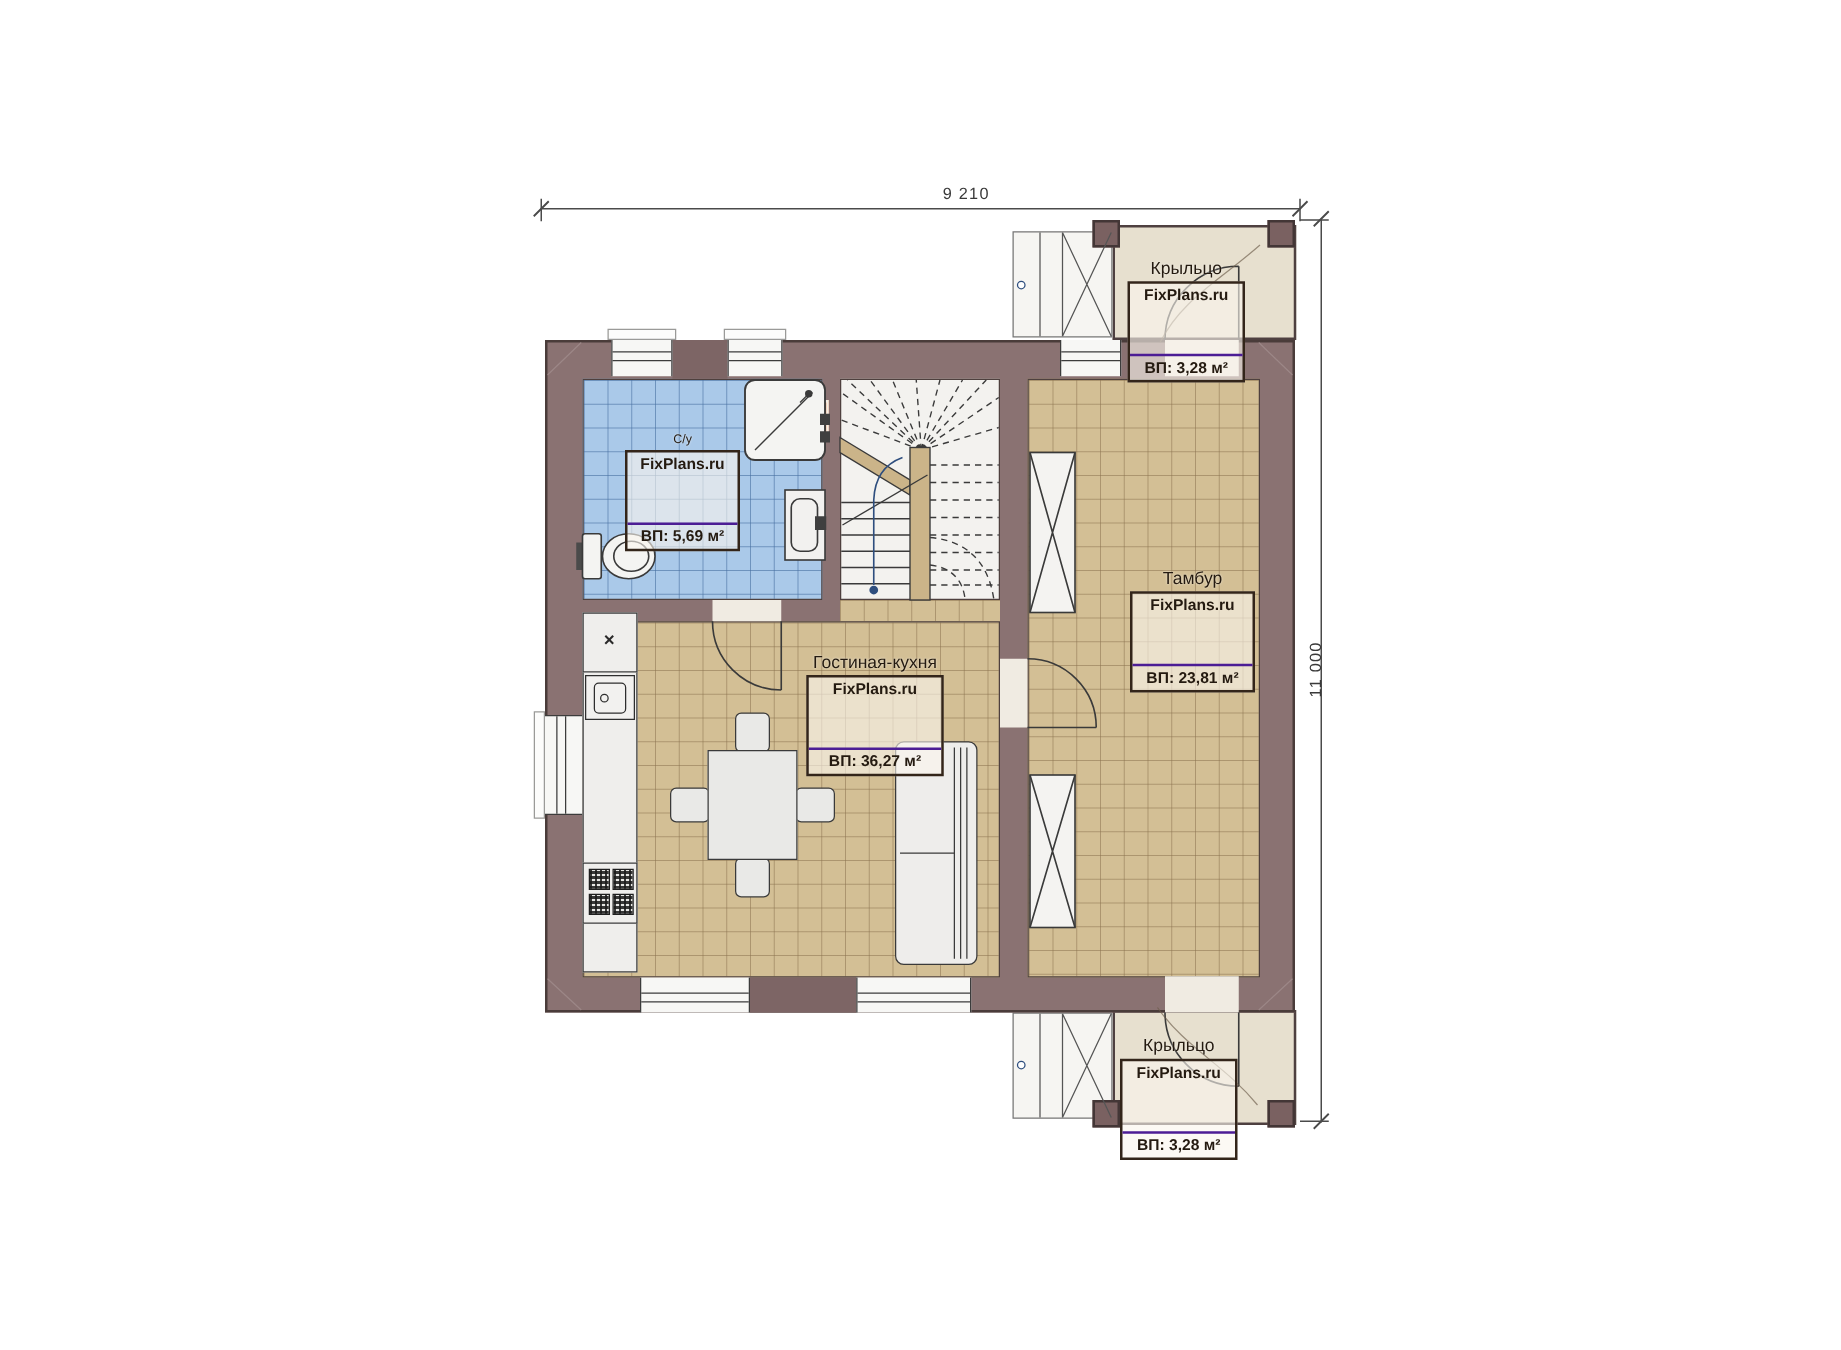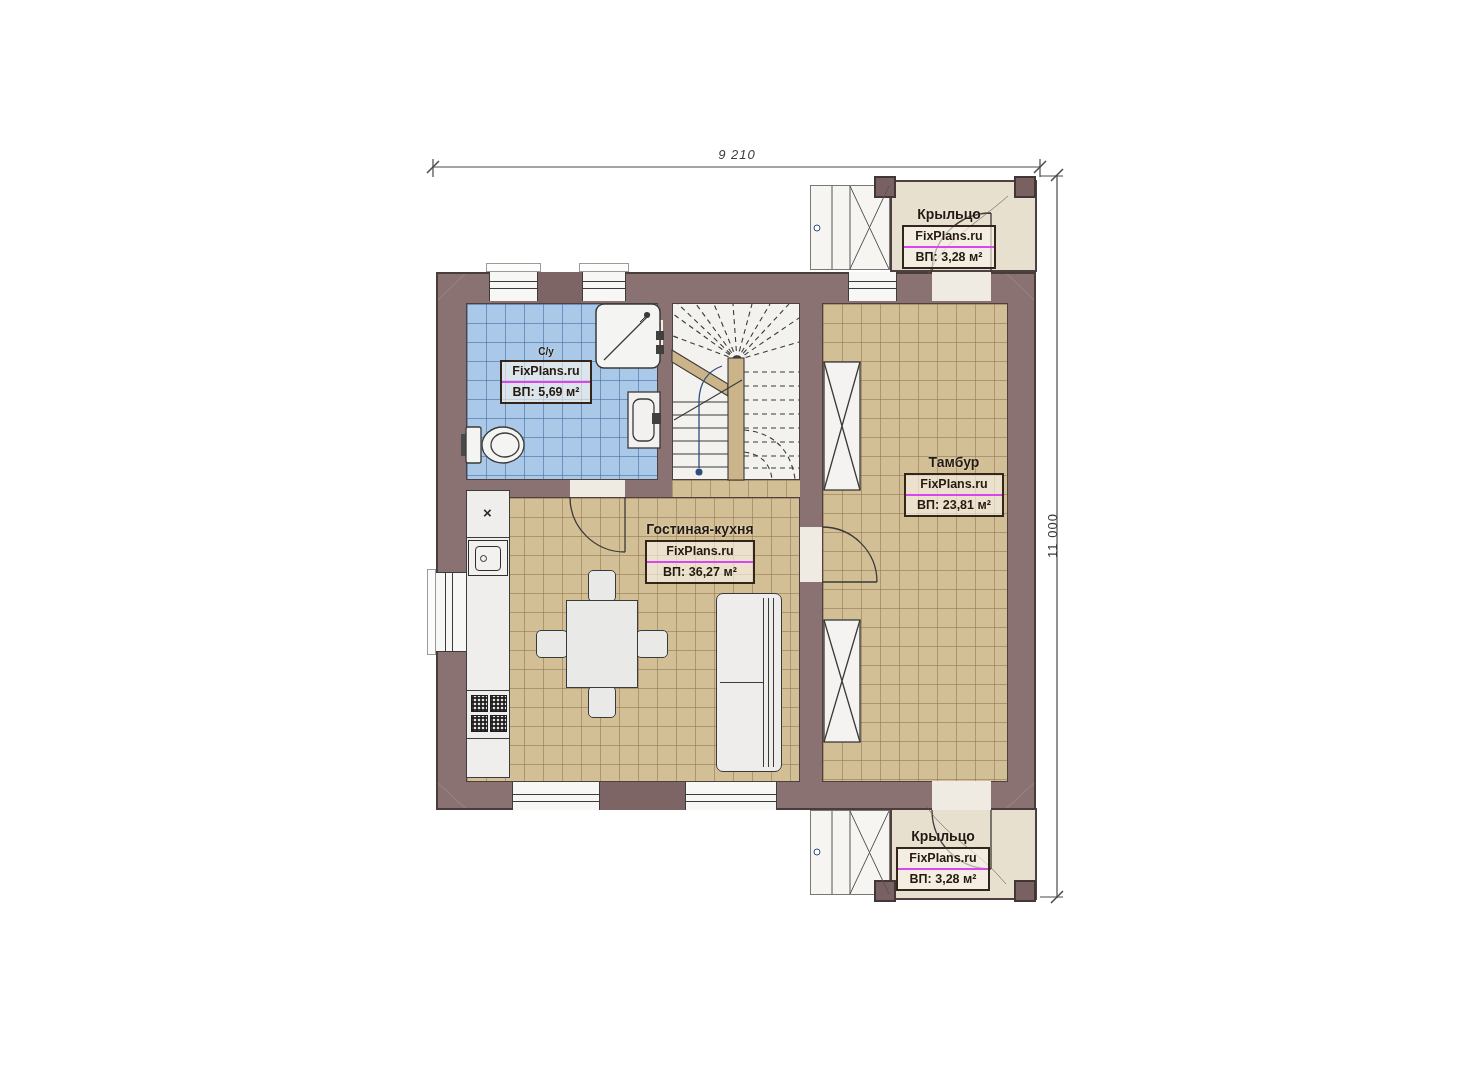--- a/index.html
+++ b/index.html
@@ -35,25 +35,25 @@
   .sofa-line-h{position:absolute;height:1px;background:#3a3a3a;left:3px;}
   .burner{position:absolute;width:17px;height:17px;border:1px solid #1e1e1e;box-sizing:border-box;
     background-image:repeating-linear-gradient(0deg,rgba(25,25,25,.85) 0 2px,transparent 2px 4px),
                      repeating-linear-gradient(90deg,rgba(25,25,25,.85) 0 2px,#e6e6e4 2px 4px);}
   .rad{position:absolute;width:13px;height:13px;background:#e8854f;border:2px solid #f3ede4;box-sizing:border-box;}
   .xmark{position:absolute;color:#2a2a2a;font-size:15px;font-weight:bold;}
   .sink-outer{position:absolute;background:#f2f1ef;border:1.5px solid #2e2e2e;box-sizing:border-box;}
   .sink-inner{position:absolute;border:1.5px solid #2e2e2e;border-radius:4px;box-sizing:border-box;}
   .sink-dot{position:absolute;width:7px;height:7px;border:1.5px solid #2e2e2e;border-radius:50%;box-sizing:border-box;}
   .room-label{position:absolute;text-align:center;color:#241a10;z-index:30;}
-  .room-name{font-weight:bold;font-size:14px;margin-bottom:3px;text-shadow:0 0 2px rgba(255,255,255,.7);}
+  .room-name{font-weight:normal;font-size:14px;margin-bottom:3px;text-shadow:0 0 2px rgba(255,255,255,.7);}
   .room-name.small{font-size:10px;}
   .label-box{margin:0 auto;border:2px solid #33251a;background:rgba(250,246,238,.62);}
   .label-row{font-size:12.5px;font-weight:700;line-height:19px;padding:0 4px;white-space:nowrap;}
-  .label-row + .label-row{border-top:2px solid #d946ef;}
+  .label-row + .label-row{border-top:2px solid #4c1d95;margin-top:37px;}
   .dim-label{position:absolute;font-size:13px;color:#3a3a3a;letter-spacing:1px;text-align:center;z-index:30;}
   svg.linework{position:absolute;left:0;top:0;z-index:20;pointer-events:none;}
 </style>
 </head>
 <body>
 
 <div class="plan">
 
   <div class="slab" style="left:890px;top:180px;width:147px;height:92px;"></div>
   <div class="ramp" style="left:810px;top:185px;width:80px;height:85px;"></div>
@@ -242,16 +242,16 @@
   </div>
 
   <div class="room-label" style="left:888px;top:828px;width:110px;">
     <div class="room-name">Крыльцо</div>
     <div class="label-box" style="width:90px;">
       <div class="label-row">FixPlans.ru</div>
       <div class="label-row">ВП: 3,28 м²</div>
     </div>
   </div>
 
-  <div class="dim-label" style="left:706px;top:147px;width:62px;font-style:italic;">9 210</div>
+  <div class="dim-label" style="left:742px;top:147px;width:62px;">9 210</div>
   <div class="dim-label" style="left:1020px;top:528px;width:64px;transform:rotate(-90deg);">11 000</div>
 
 </div>
 
 </body></html>

